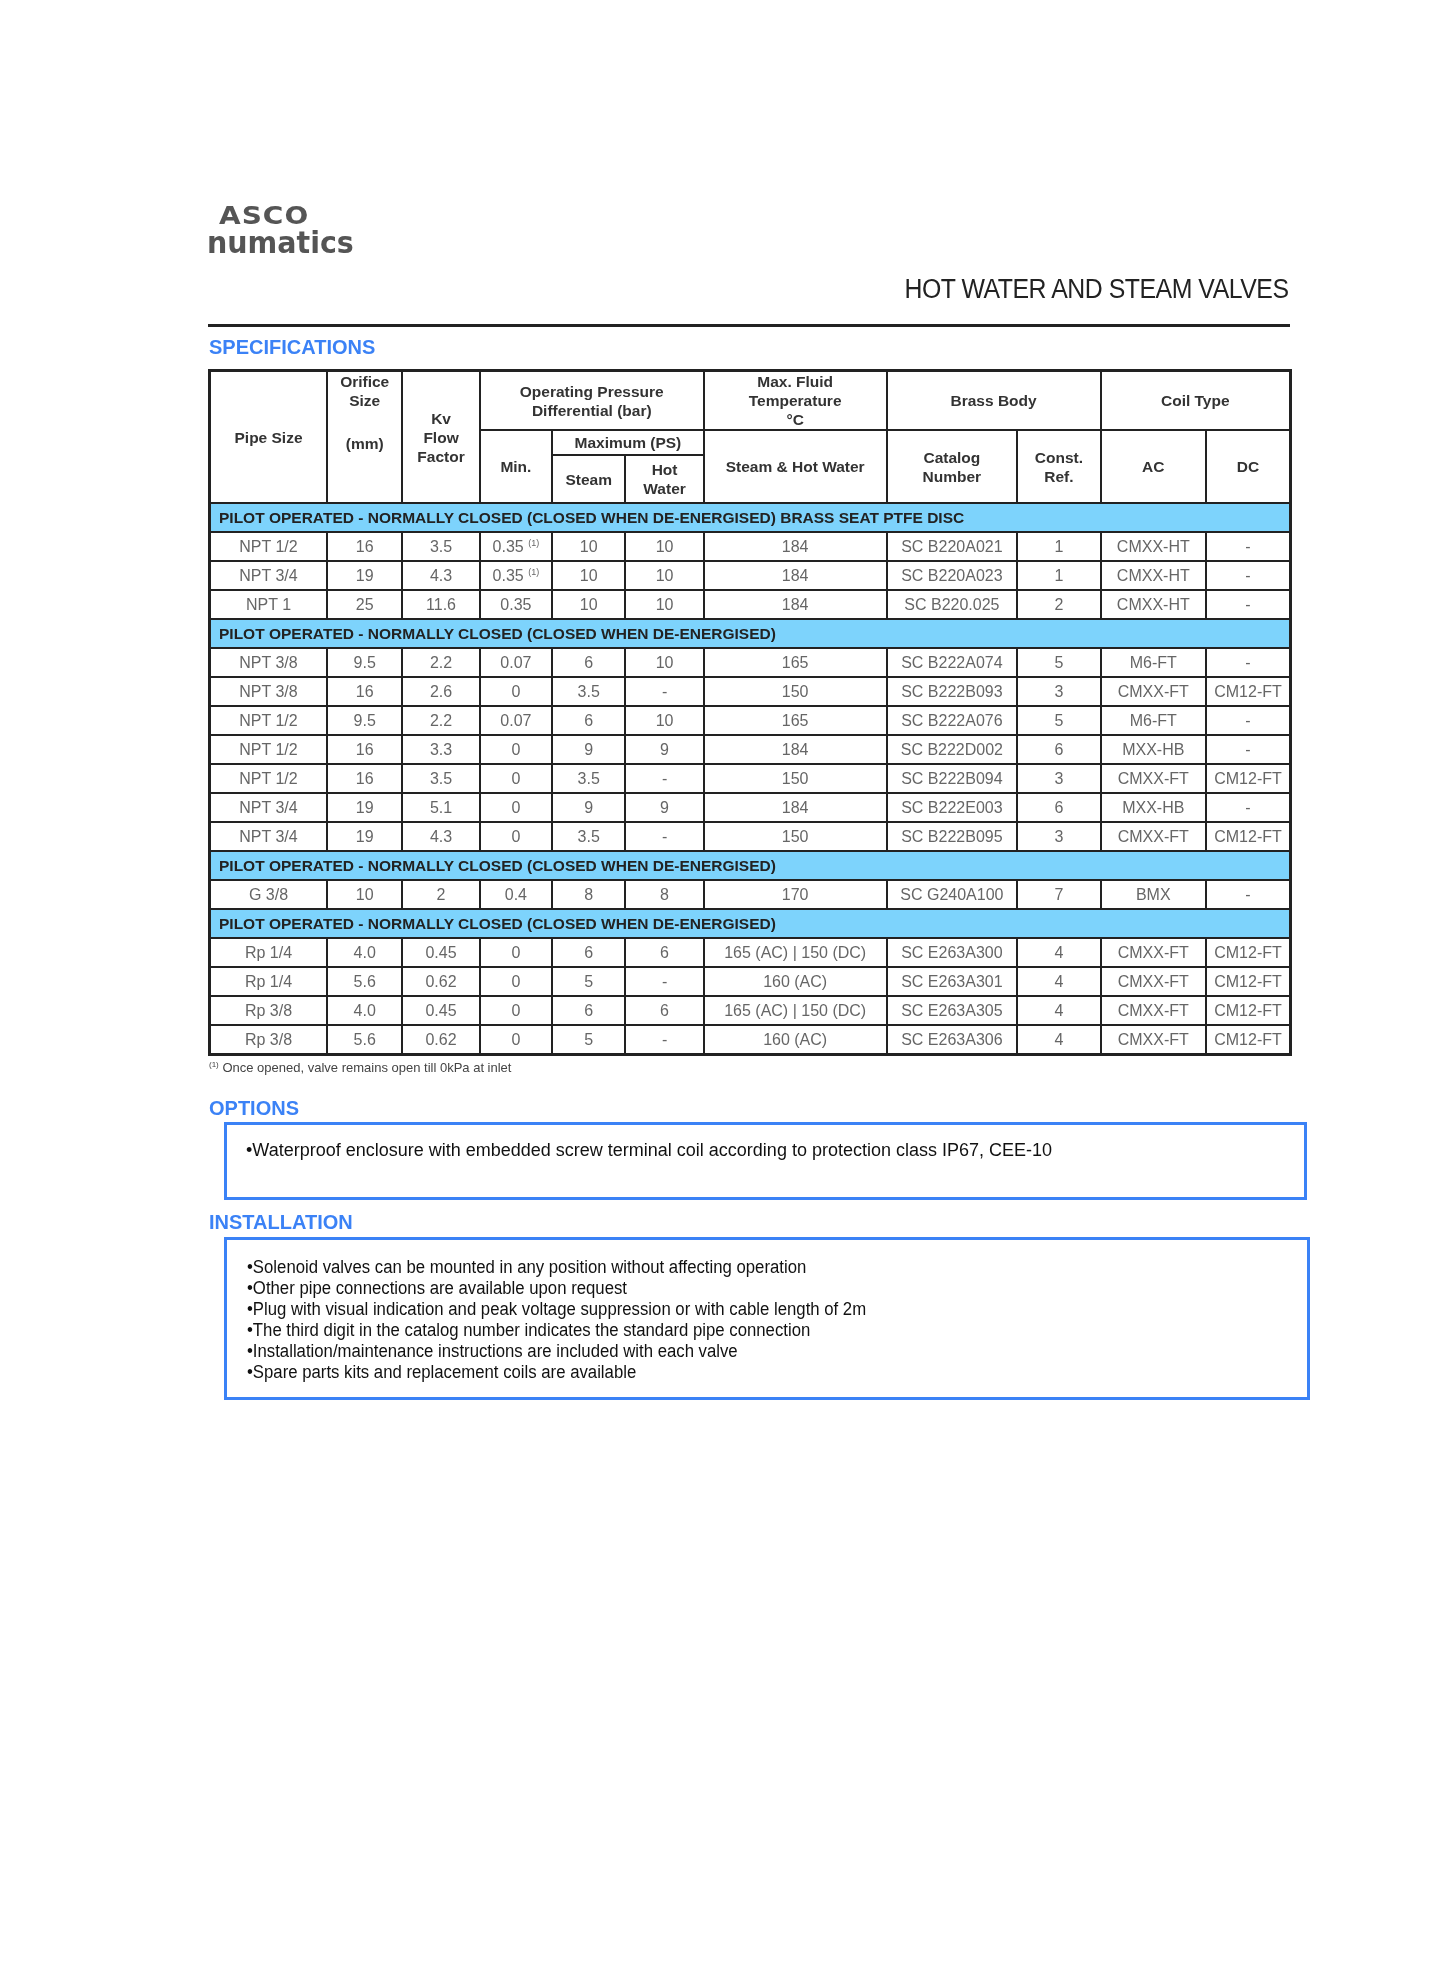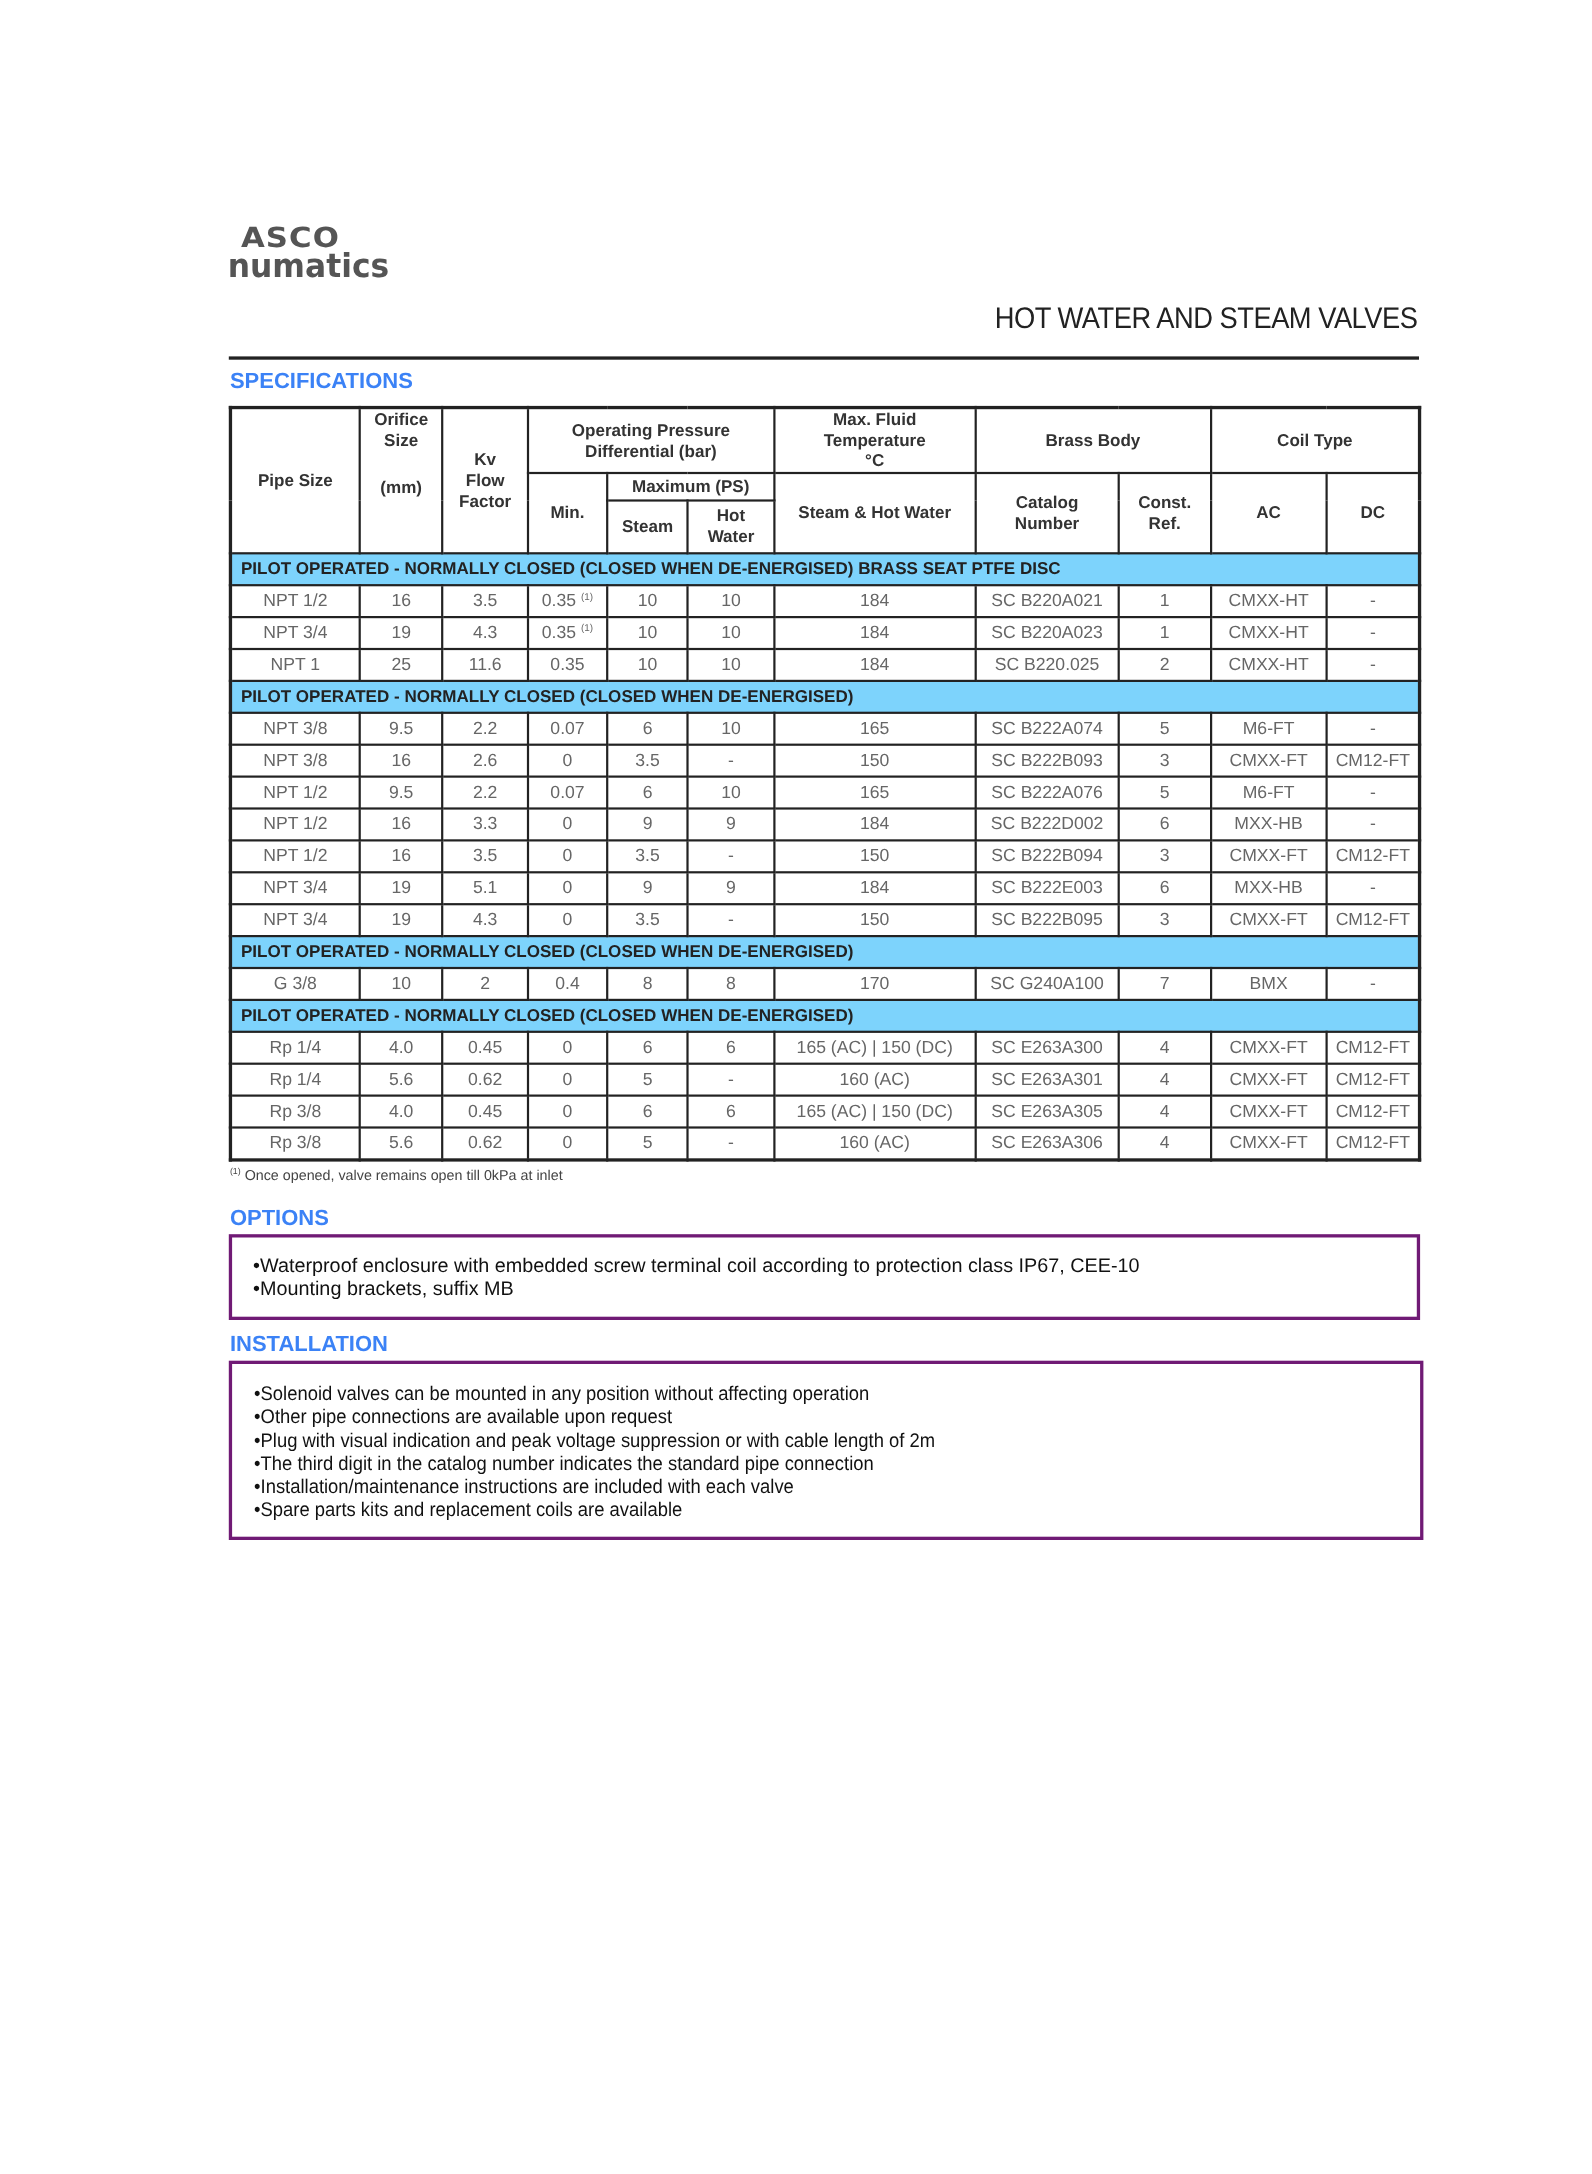--- a/index.html
+++ b/index.html
@@ -11,21 +11,21 @@
   .top-rule { position: absolute; left: 208px; width: 1082px; top: 324px; height: 3px; background: #222; }
   .section-h { position: absolute; left: 209px; font-weight: bold; font-size: 20px; color: #3b82f6; }
   table.spec { position: absolute; left: 208px; top: 369px; width: 1084px; border-collapse: collapse; border: 3px solid #222; table-layout: fixed; }
   table.spec td, table.spec th { border: 2px solid #222; text-align: center; padding: 0; font-size: 16px; }
   table.spec th { font-weight: bold; font-size: 15.5px; color: #333; line-height: 19px; }
   table.spec td { color: #666; height: 27px; }
   table.spec tr.group td { background: #7dd3fc; color: #222; font-weight: bold; text-align: left; padding-left: 8px; font-size: 15.5px; height: 27px; }
   sup.fn { font-size: 9px; vertical-align: 6px; }
   .footnote { position: absolute; left: 209px; top: 1060px; font-size: 13px; color: #444; }
   .footnote sup { font-size: 8px; }
-  .box { position: absolute; left: 208px; border: 3px solid #701a75; box-sizing: border-box; }
+  .box { position: absolute; left: 224px; border: 3px solid #3b82f6; box-sizing: border-box; }
   .box ul { list-style: none; margin: 0; padding: 0; }
   .box li { font-size: 18px; color: #111; line-height: 21px; }
   .box li::before { content: "\2022 "; }
   .options-box { top: 1122px; width: 1083px; height: 78px; padding: 15px 0 0 19px; }
   .install-box { top: 1237px; width: 1086px; height: 163px; padding: 17px 0 0 20px; }
   .install-box li { font-size: 18px; line-height: 21px; transform: scaleX(0.93); transform-origin: left; }
 </style>
 </head>
 <body>
 
@@ -305,21 +305,20 @@
 
 <div class="footnote">
   <sup>(1)</sup>
   <span>Once opened, valve remains open till 0kPa at inlet</span>
 </div>
 
 <div class="section-h" style="top:1097px;">OPTIONS</div>
 <div class="box options-box">
   <ul>
     <li>Waterproof enclosure with embedded screw terminal coil according to protection class IP67, CEE-10</li>
-    <li>Mounting brackets, suffix MB</li>
   </ul>
 </div>
 
 <div class="section-h" style="top:1211px;">INSTALLATION</div>
 <div class="box install-box">
   <ul>
     <li>Solenoid valves can be mounted in any position without affecting operation</li>
     <li>Other pipe connections are available upon request</li>
     <li>Plug with visual indication and peak voltage suppression or with cable length of 2m</li>
     <li>The third digit in the catalog number indicates the standard pipe connection</li>

